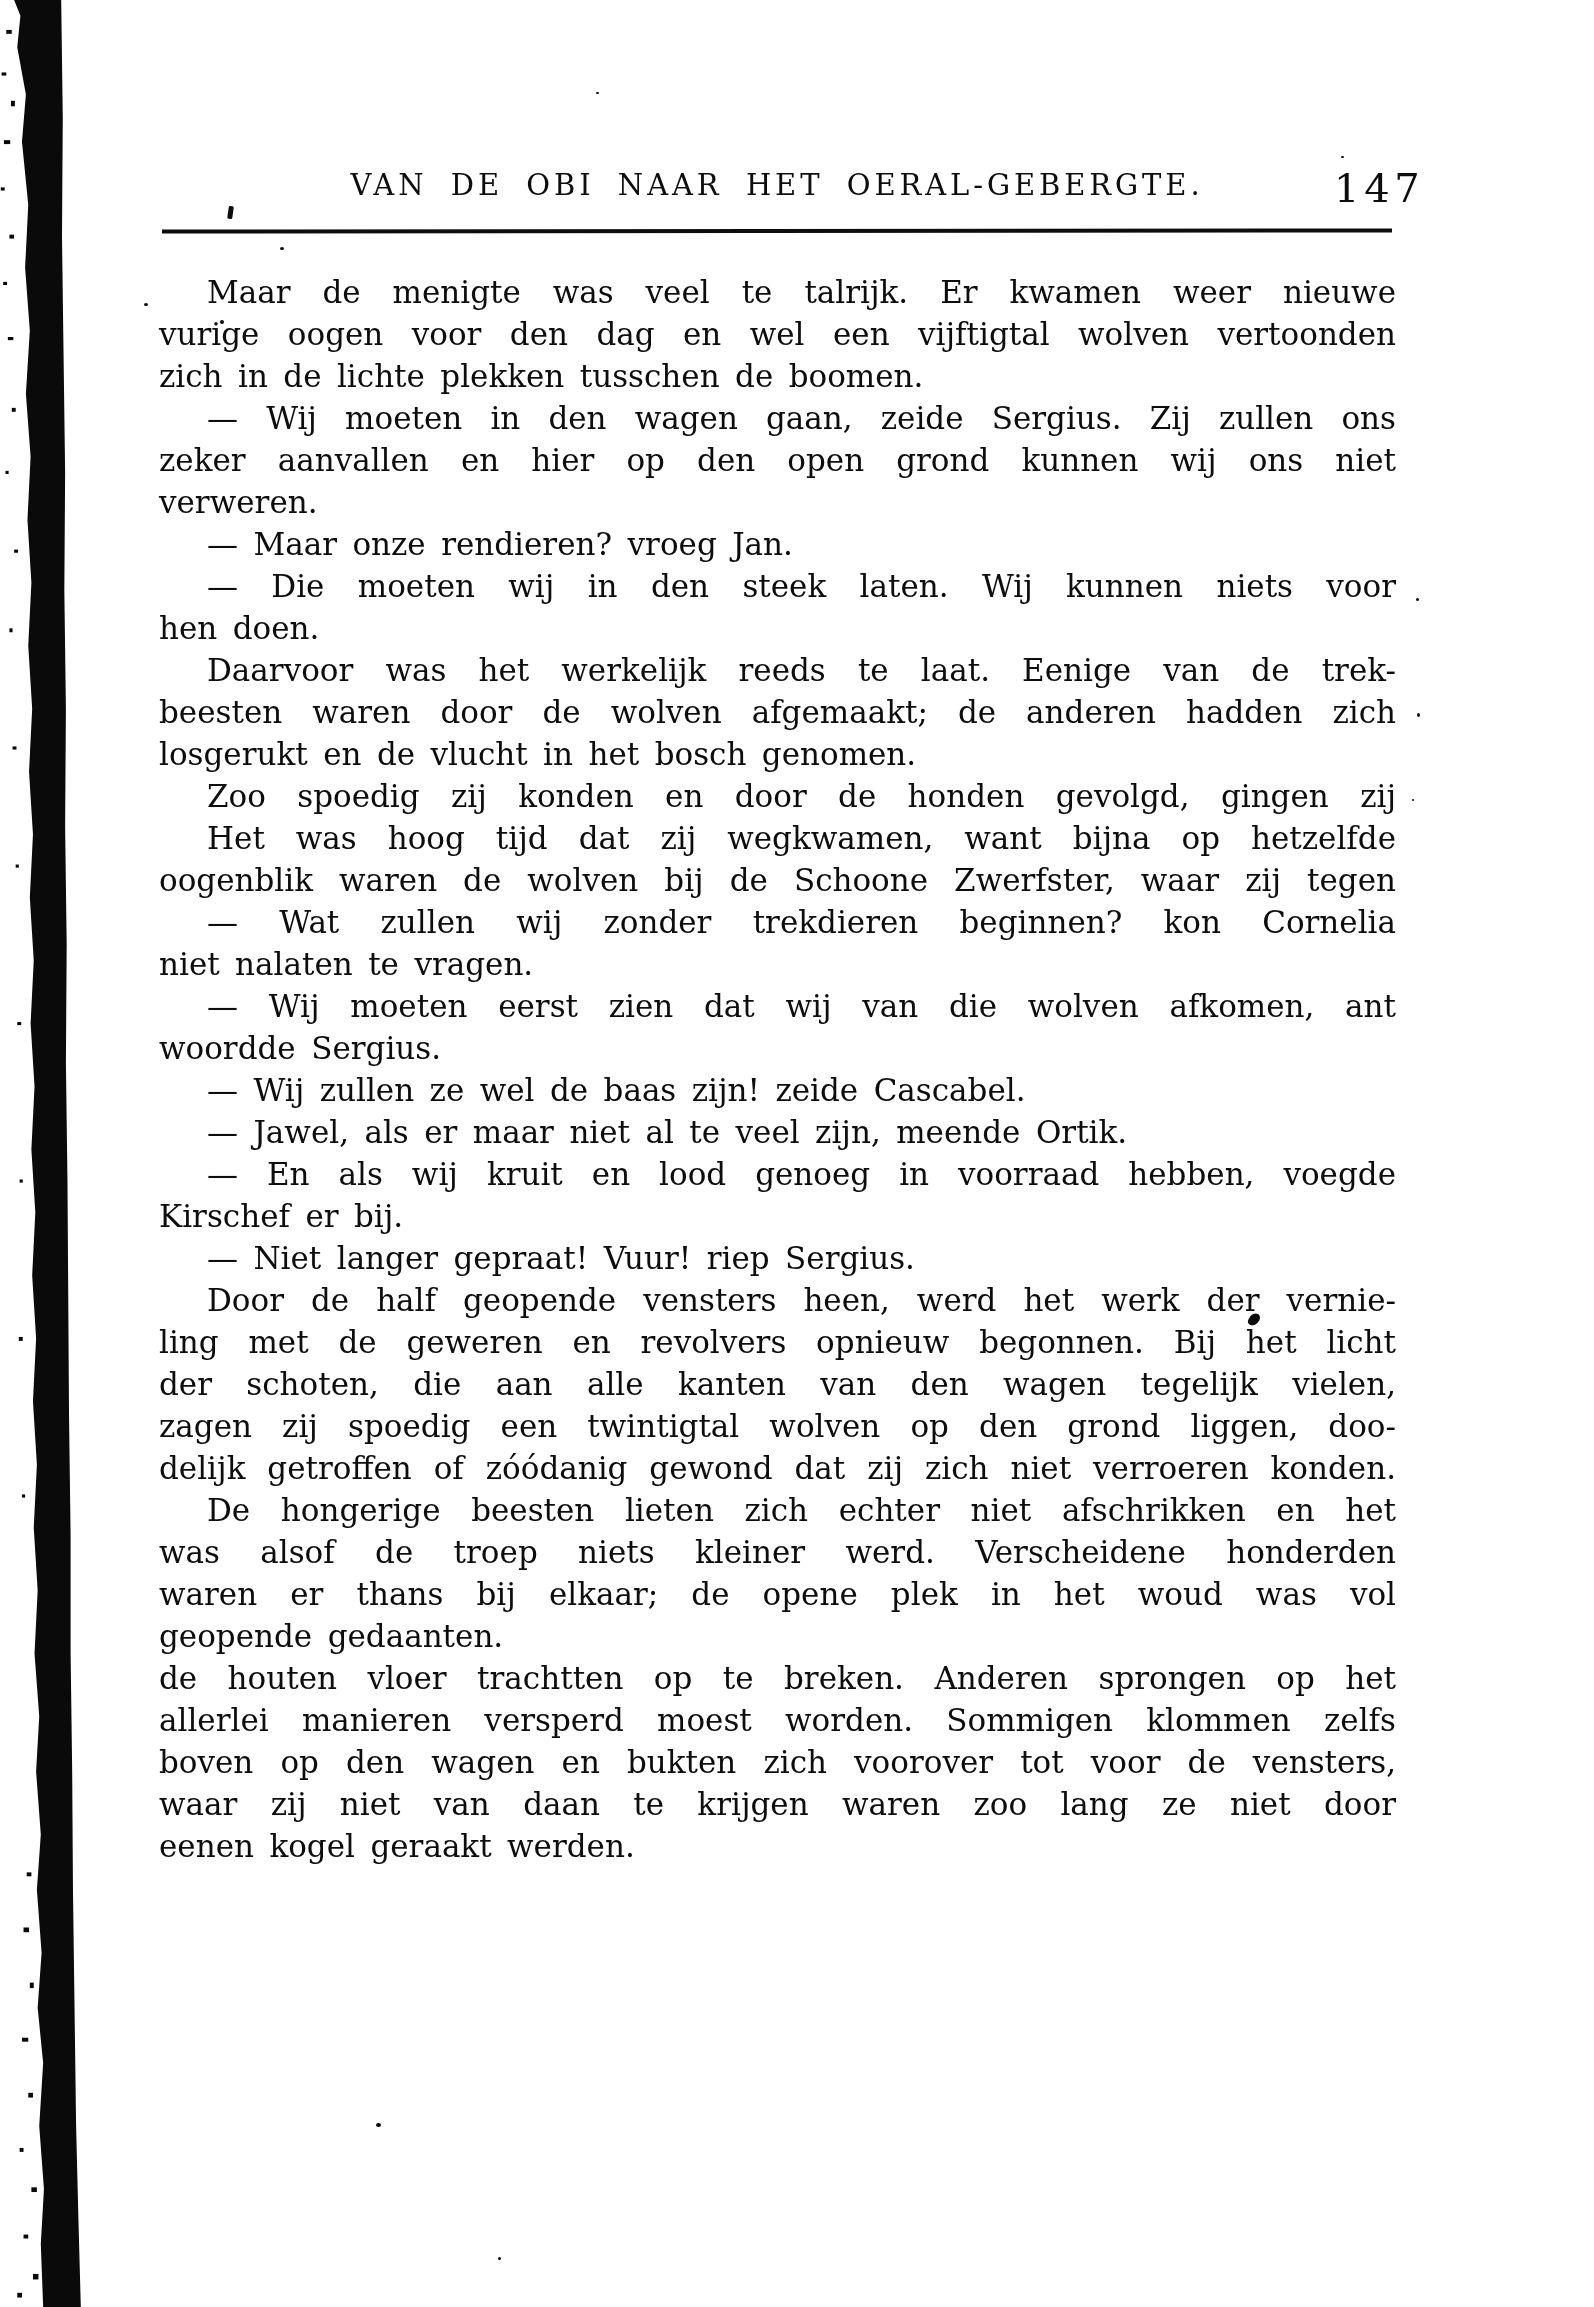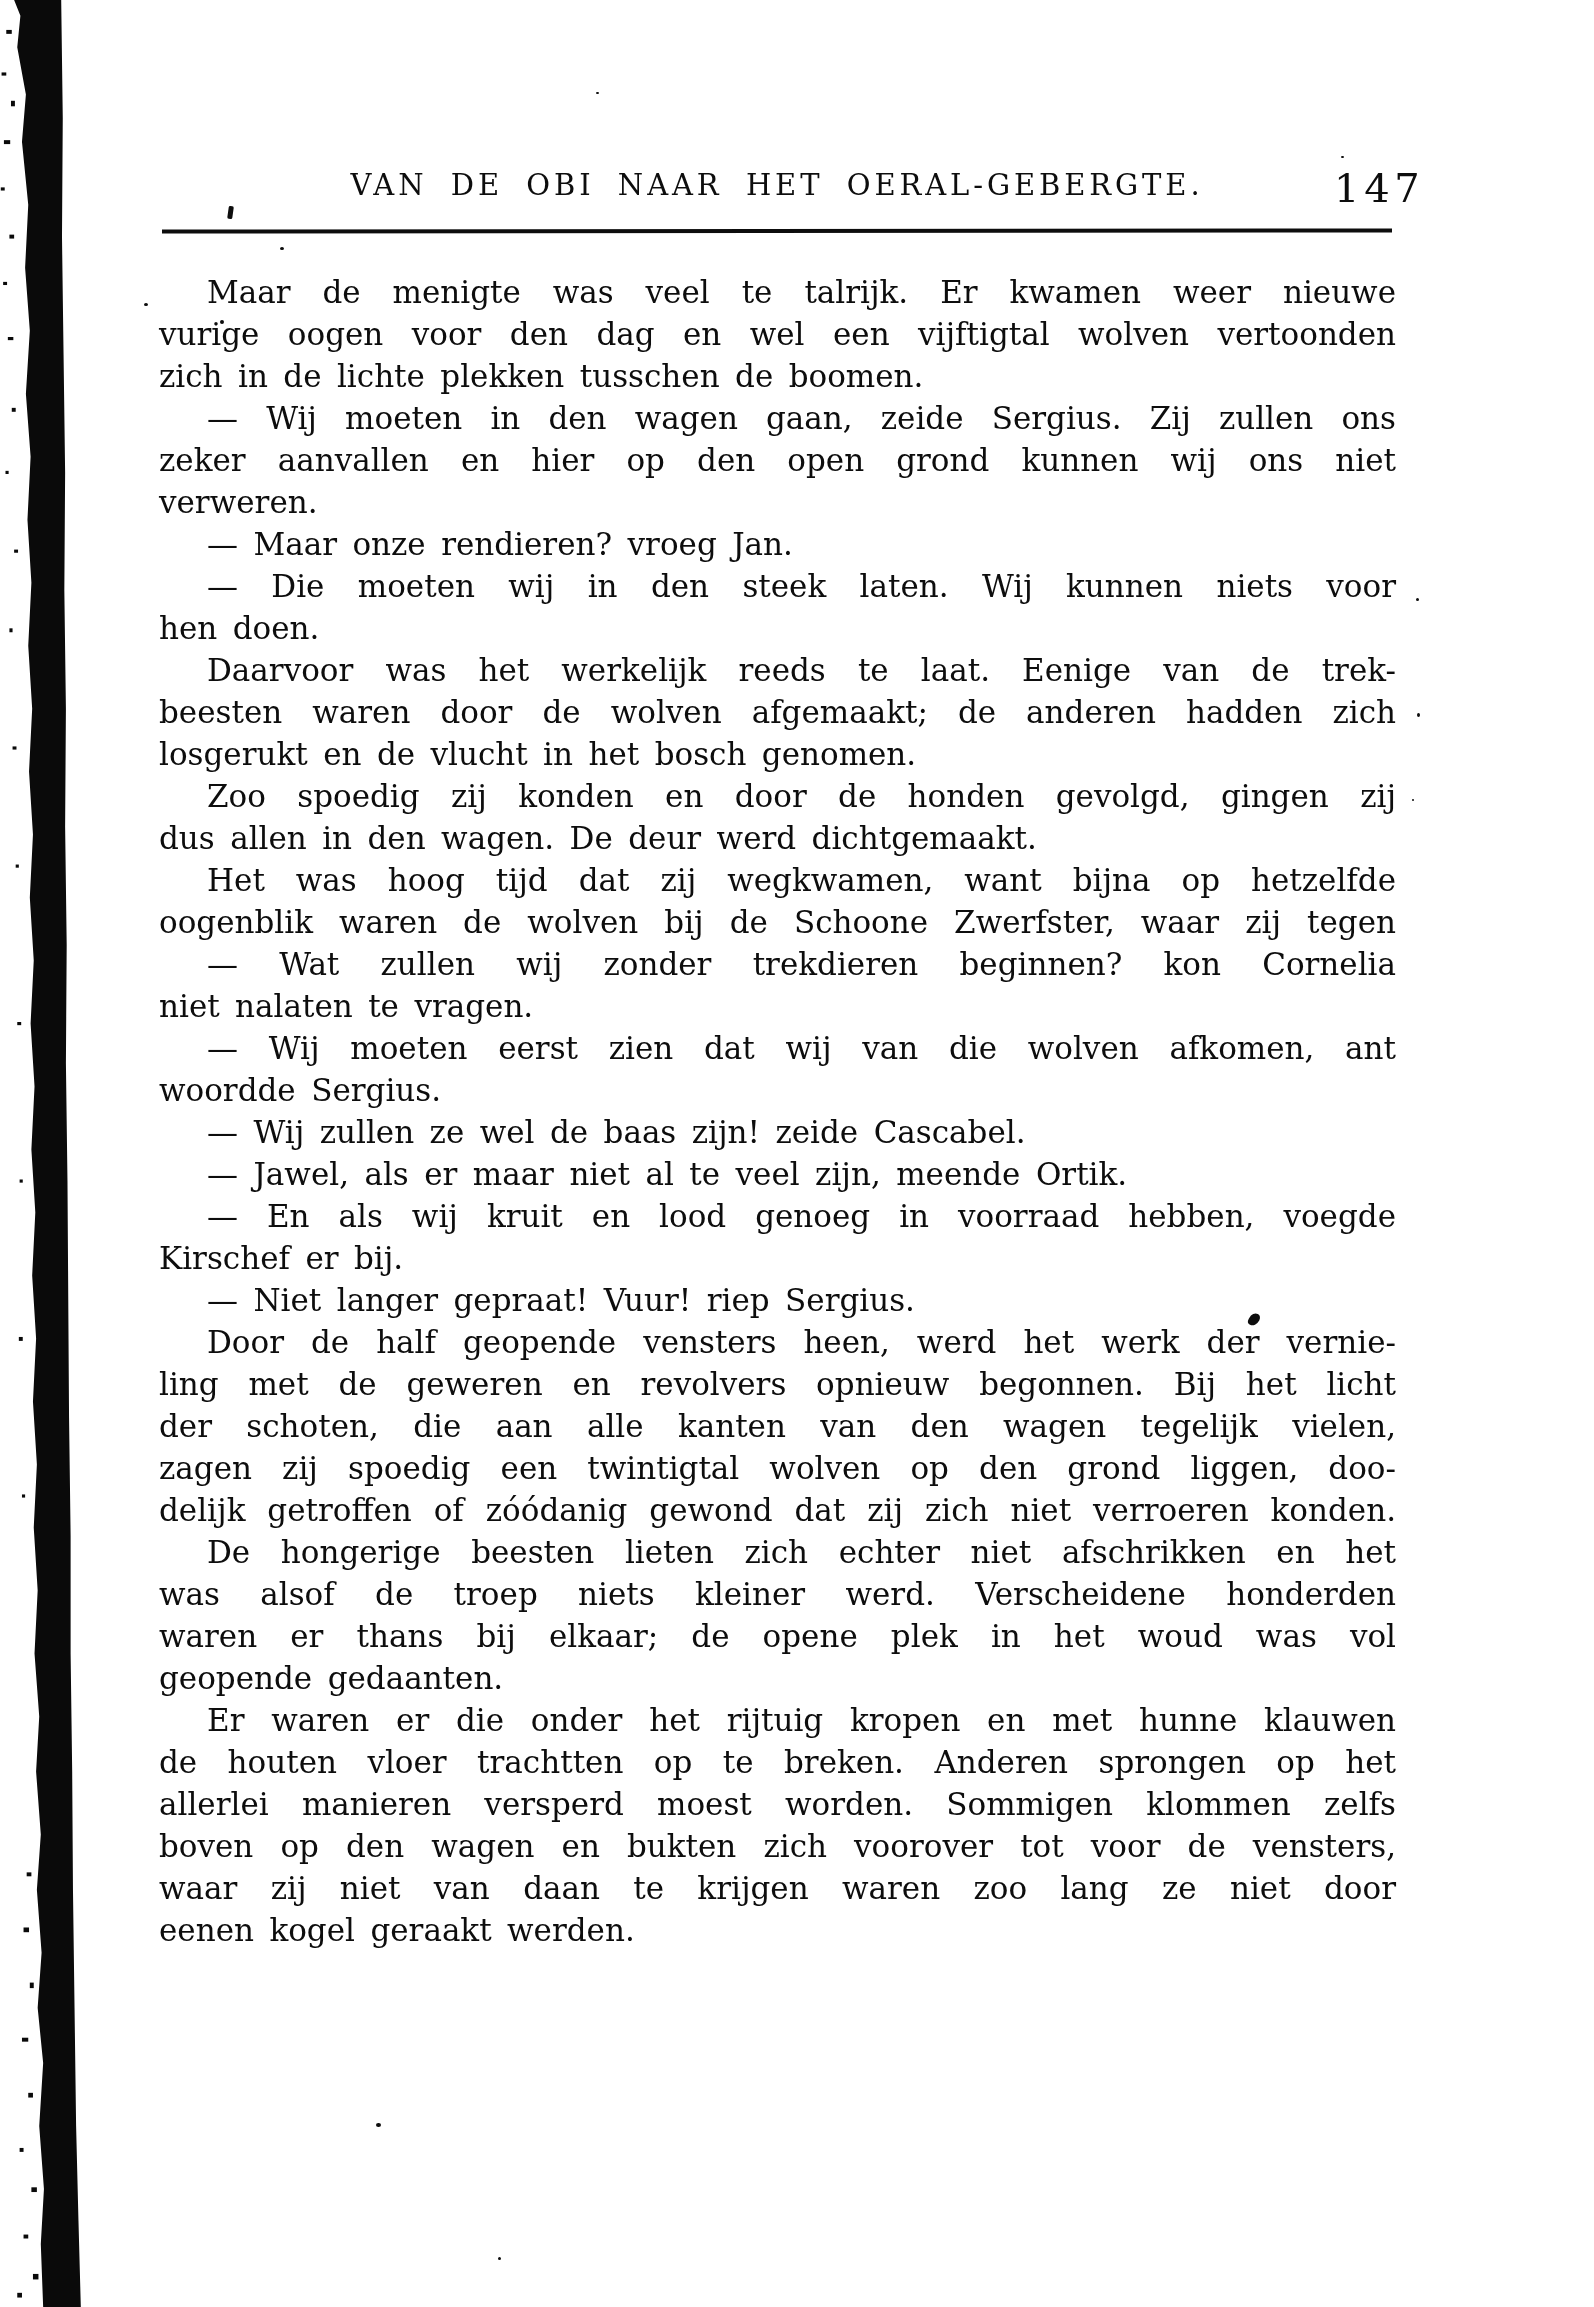--- a/index.html
+++ b/index.html
@@ -127,42 +127,40 @@
       <div class="line indent"><span>— Wij moeten in den wagen gaan, zeide Sergius. Zij zullen ons</span></div>
       <div class="line"><span>zeker aanvallen en hier op den open grond kunnen wij ons niet</span></div>
       <div class="line last"><span>verweren.</span></div>
       <div class="line indent last"><span>— Maar onze rendieren? vroeg Jan.</span></div>
       <div class="line indent"><span>— Die moeten wij in den steek laten. Wij kunnen niets voor</span></div>
       <div class="line last"><span>hen doen.</span></div>
       <div class="line indent"><span>Daarvoor was het werkelijk reeds te laat. Eenige van de trek-</span></div>
       <div class="line"><span>beesten waren door de wolven afgemaakt; de anderen hadden zich</span></div>
       <div class="line last"><span>losgerukt en de vlucht in het bosch genomen.</span></div>
       <div class="line indent"><span>Zoo spoedig zij konden en door de honden gevolgd, gingen zij</span></div>
-      <div class="line last"><span>dus allen in den wagen. De deur werd dichtgemaakt.</span></div>
       <div class="line indent"><span>Het was hoog tijd dat zij wegkwamen, want bijna op hetzelfde</span></div>
       <div class="line"><span>oogenblik waren de wolven bij de </span><span class="it">Schoone Zwerfster</span><span>, waar zij tegen</span></div>
       <div class="line indent"><span>— Wat zullen wij zonder trekdieren beginnen? kon Cornelia</span></div>
       <div class="line last"><span>niet nalaten te vragen.</span></div>
       <div class="line indent"><span>— Wij moeten eerst zien dat wij van die wolven afkomen, ant</span></div>
       <div class="line last"><span>woordde Sergius.</span></div>
       <div class="line indent last"><span>— Wij zullen ze wel de baas zijn! zeide Cascabel.</span></div>
       <div class="line indent last"><span>— Jawel, als er maar niet al te veel zijn, meende Ortik.</span></div>
       <div class="line indent"><span>— En als wij kruit en lood genoeg in voorraad hebben, voegde</span></div>
       <div class="line last"><span>Kirschef er bij.</span></div>
       <div class="line indent last"><span>— Niet langer gepraat! Vuur! riep Sergius.</span></div>
       <div class="line indent"><span>Door de half geopende vensters heen, werd het werk der vernie-</span></div>
       <div class="line"><span>ling met de geweren en revolvers opnieuw begonnen. Bij het licht</span></div>
       <div class="line"><span>der schoten, die aan alle kanten van den wagen tegelijk vielen,</span></div>
       <div class="line"><span>zagen zij spoedig een twintigtal wolven op den grond liggen, doo-</span></div>
       <div class="line"><span>delijk getroffen of zóódanig gewond dat zij zich niet verroeren konden.</span></div>
       <div class="line indent"><span>De hongerige beesten lieten zich echter niet afschrikken en het</span></div>
       <div class="line"><span>was alsof de troep niets kleiner werd. Verscheidene honderden</span></div>
       <div class="line"><span>waren er thans bij elkaar; de opene plek in het woud was vol</span></div>
       <div class="line last"><span>geopende gedaanten.</span></div>
-      <div class="line indent"><span>Er waren er die onder het rijtuig kropen en met hunne klauwen</span></div>
       <div class="line"><span>de houten vloer trachtten op te breken. Anderen sprongen op het</span></div>
       <div class="line"><span>allerlei manieren versperd moest worden. Sommigen klommen zelfs</span></div>
       <div class="line"><span>boven op den wagen en bukten zich voorover tot voor de vensters,</span></div>
       <div class="line"><span>waar zij niet van daan te krijgen waren zoo lang ze niet door</span></div>
       <div class="line last"><span>eenen kogel geraakt werden.</span></div>
     </div>
 
   <div class="tick" style="left:228px; top:206px; width:4.7px;  height:13.4px;"></div>
   <div class="speck" style="left:280px; top:247px; width:3.9px;  height:3.1px;"></div>
   <div class="speck" style="left:596px; top:92px; width:3.1px;  height:2.4px;"></div>

